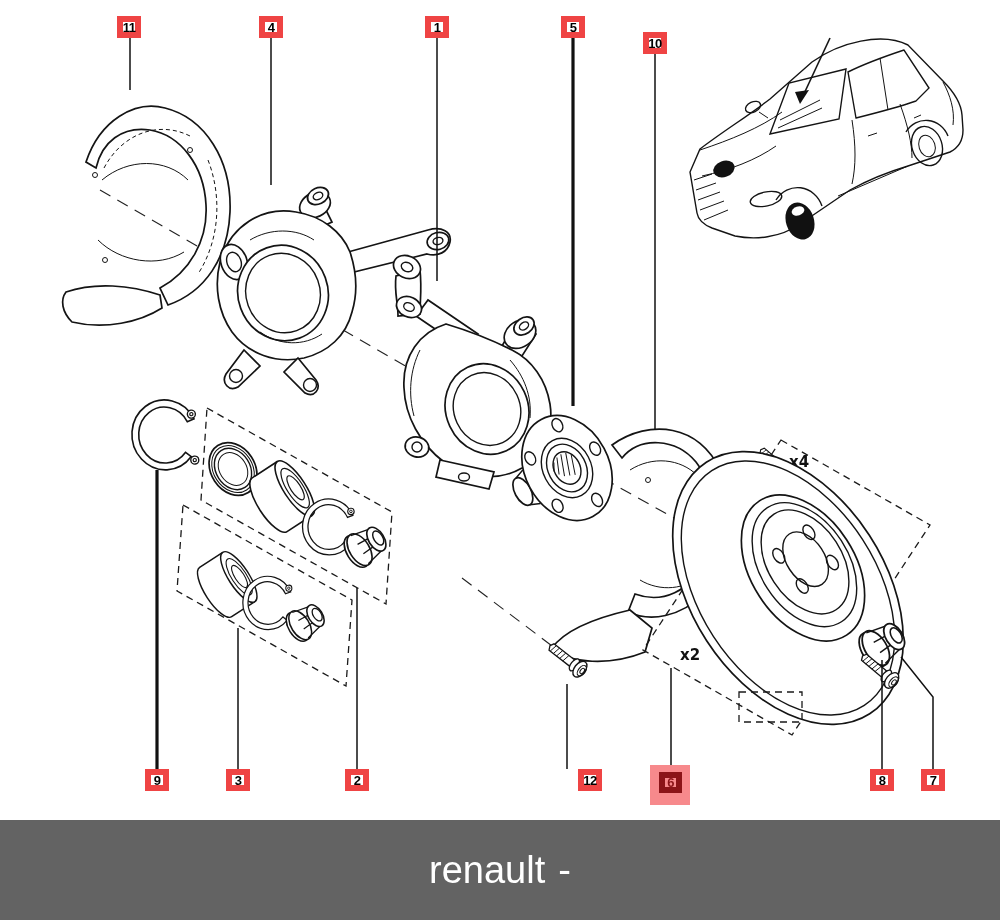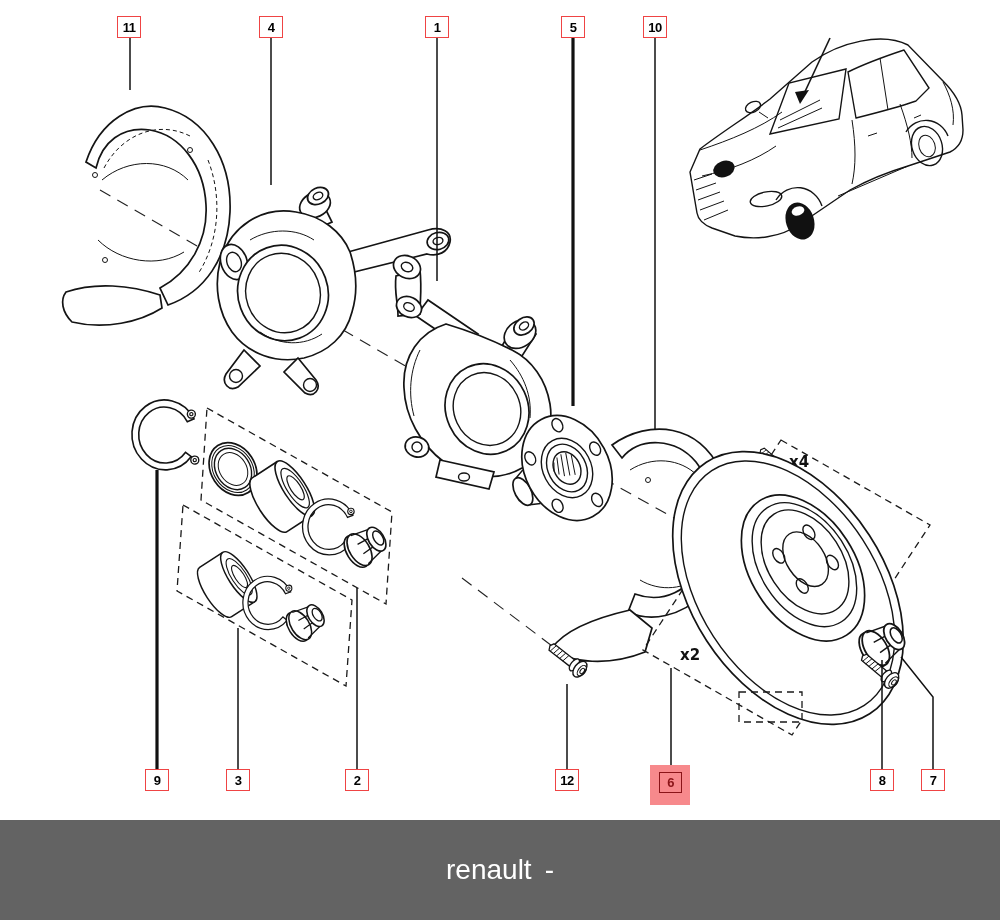--- a/index.html
+++ b/index.html
@@ -10,32 +10,32 @@
   .ln{stroke:#141414;fill:none;stroke-width:1.6;}
   .fw{fill:#fff;stroke:#141414;stroke-width:1.7;}
   .fn{fill:none;stroke:#141414;stroke-width:1.4;}
   .det{fill:none;stroke:#141414;stroke-width:1;}
   .dash{fill:none;stroke:#1a1a1a;stroke-width:1.3;stroke-dasharray:7 5;}
   .axis{fill:none;stroke:#222;stroke-width:1.1;stroke-dasharray:12 8;}
   .leader{stroke:#111;stroke-width:1.5;fill:none;}
   .leader-thick{stroke:#111;stroke-width:3.2;fill:none;}
   .qty{font:700 15px "DejaVu Sans",sans-serif;fill:#111;}
   .co{position:absolute;box-sizing:border-box;width:24px;height:22px;background:#fff;
-      border:1px solid #ef4444;color:#000;font:700 13px "Liberation Sans",sans-serif;
+      border:6px solid #ef4444;color:#000;font:700 13px "Liberation Sans",sans-serif;
       display:flex;align-items:center;justify-content:center;letter-spacing:-0.5px;cursor:pointer;}
   #co11{left:117px;top:16px;} #co4{left:259px;top:16px;} #co1{left:425px;top:16px;}
-  #co5{left:561px;top:16px;} #co10{left:643px;top:16px;}
+  #co5{left:561px;top:16px;} #co10{left:643px;top:32px;}
   #co9{left:145px;top:769px;} #co3{left:226px;top:769px;} #co2{left:345px;top:769px;}
-  #co12{left:555px;top:769px;} #co8{left:870px;top:769px;} #co7{left:921px;top:769px;}
+  #co12{left:578px;top:769px;} #co8{left:870px;top:769px;} #co7{left:921px;top:769px;}
   .hl{position:absolute;left:650px;top:765px;width:40px;height:40px;background:#f7898c;}
   #co6{left:659px;top:772px;width:23px;height:21px;background:transparent;
        border-color:#8b1418;color:#8b1418;}
   .footer{position:absolute;left:0;top:820px;width:1000px;height:100px;background:#636363;
           color:#fff;display:flex;align-items:center;justify-content:center;gap:50px;
-          font-size:28px;}
+          font-size:38px;}
   .footer .main{display:flex;gap:13px;align-items:baseline;}
 </style>
 </head>
 <body>
 
 <div class="stage">
 
 <svg width="1000" height="820" viewBox="0 0 1000 820">
   <defs>
     <g id="circlip3d">

